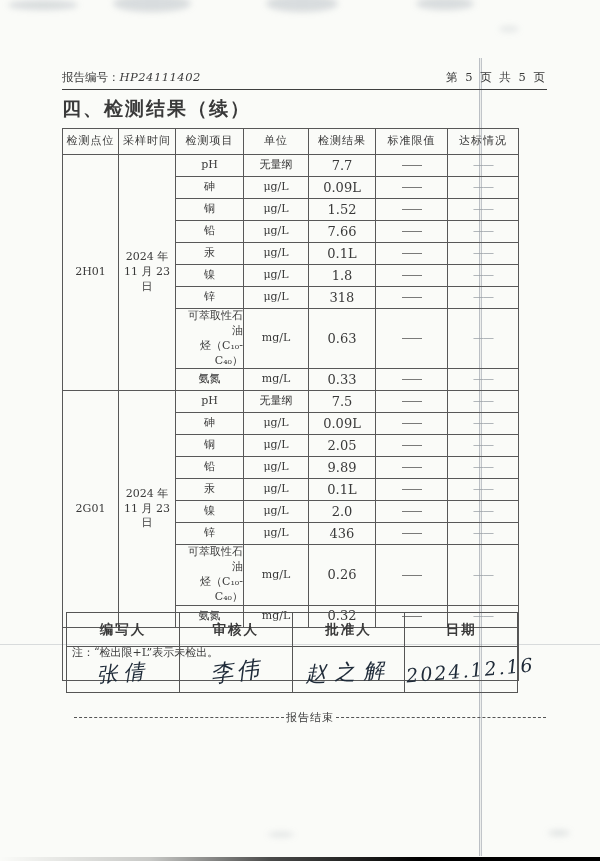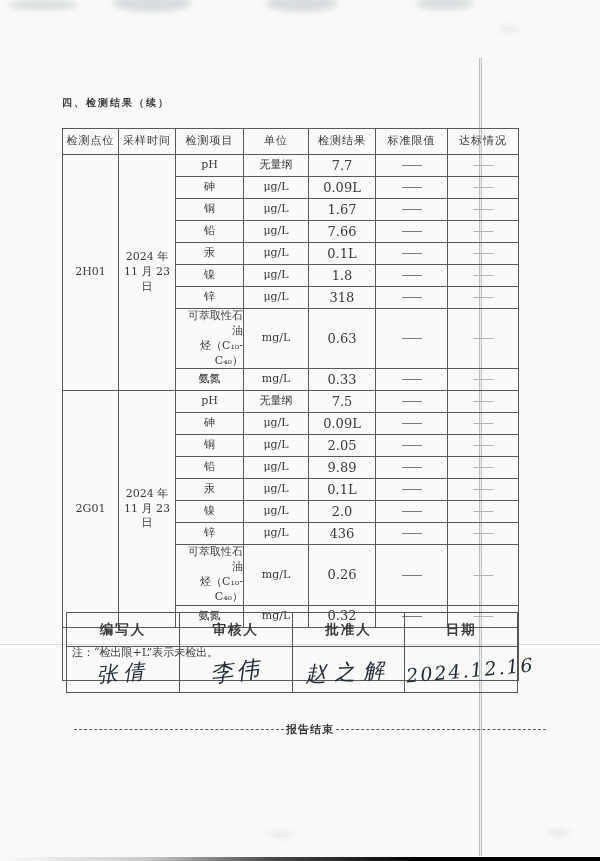--- a/index.html
+++ b/index.html
@@ -23,21 +23,21 @@
     background:linear-gradient(to right,rgba(75,85,105,.5),rgba(75,85,105,.08) 50%,rgba(75,85,105,.45));}
   .hfaint{position:absolute;left:0;right:0;top:644px;height:1px;background:rgba(140,145,155,.3);}
   .bottom-edge{position:absolute;left:0;right:0;bottom:0;height:4px;
     background:linear-gradient(to right,rgba(0,0,0,0),rgba(0,0,0,.2) 25%,rgba(0,0,0,.7) 45%,#000 70%);}
 
   
   .header{position:absolute;left:62px;top:70px;width:485px;display:flex;justify-content:space-between;
     align-items:flex-end;border-bottom:1.5px solid #3f3f3f;padding-bottom:4px;font-size:11.5px;}
   .report-no{font-style:italic;letter-spacing:.5px;}
   .page-info{letter-spacing:2px;}
-  .title{position:absolute;left:62px;top:96px;font-size:10px;font-weight:bold;letter-spacing:2px;}
+  .title{position:absolute;left:62px;top:96px;font-size:19px;font-weight:bold;letter-spacing:2px;}
 
   
   table.results{position:absolute;left:62px;top:128px;width:456px;border-collapse:collapse;
     table-layout:fixed;font-size:11px;}
   .results th,.results td{border:1px solid var(--border);text-align:center;vertical-align:middle;
     padding:0;font-weight:normal;line-height:1.35;}
   .results thead tr{height:26px;}
   .results thead th{letter-spacing:1px;}
   .results tbody tr{height:22px;}
   .results tr.tall{height:32px;}
@@ -56,38 +56,44 @@
   .sig{display:inline-block;font-style:italic;color:var(--sig);font-size:21px;white-space:nowrap;}
   .sig-0{transform:rotate(-5deg) translateY(3px);letter-spacing:6px;}
   .sig-1{transform:rotate(-7deg) translateY(2px);font-size:23px;letter-spacing:3px;}
   .sig-2{transform:rotate(-3deg) translateY(2px);letter-spacing:8px;}
   .sig-3{transform:rotate(-5deg);font-size:19px;letter-spacing:2px;}
 
   
   .endline{position:absolute;left:74px;right:54px;top:710px;display:flex;align-items:center;
     font-size:11px;color:#3a3a3a;}
   .endline .dash{flex:1;border-top:1.5px dashed #555;height:0;}
-  .endline .label{margin:12px 2px;letter-spacing:1px;font-weight:bold;}
+  .endline .label{margin:0 2px;letter-spacing:1px;}
 </style>
 </head>
 <body>
 
 <div class="page">
 
   <div class="smudge s1"></div>
   <div class="smudge s2"></div>
   <div class="smudge s3"></div>
   <div class="smudge s4"></div>
   <div class="smudge s5"></div>
   <div class="smudge s6"></div>
   <div class="smudge s7"></div>
   <div class="vline"></div>
   <div class="hfaint"></div>
   <div class="bottom-edge"></div>
 
+  <div class="header">
+    <div>
+      <span>报告编号：</span><span class="report-no">HP24111402</span>
+    </div>
+    <div class="page-info">第 5 页 共 5 页</div>
+  </div>
 
   <div class="title">四、检测结果（续）</div>
 
   <table class="results" id="results-table">
       <colgroup>
         <col style="width: 56px;">
         <col style="width: 57px;">
         <col style="width: 68px;">
         <col style="width: 65px;">
         <col style="width: 67px;">
@@ -121,21 +127,21 @@
         <tr>
           <td>砷</td>
           <td>μg/L</td>
           <td class="result">0.09L</td>
           <td class="limit">——</td>
           <td class="status">——</td>
         </tr>
         <tr>
           <td>铜</td>
           <td>μg/L</td>
-          <td class="result">1.67</td>
+          <td class="result">1.52</td>
           <td class="limit">——</td>
           <td class="status">——</td>
         </tr>
         <tr>
           <td>铅</td>
           <td>μg/L</td>
           <td class="result">7.66</td>
           <td class="limit">——</td>
           <td class="status">——</td>
         </tr>

